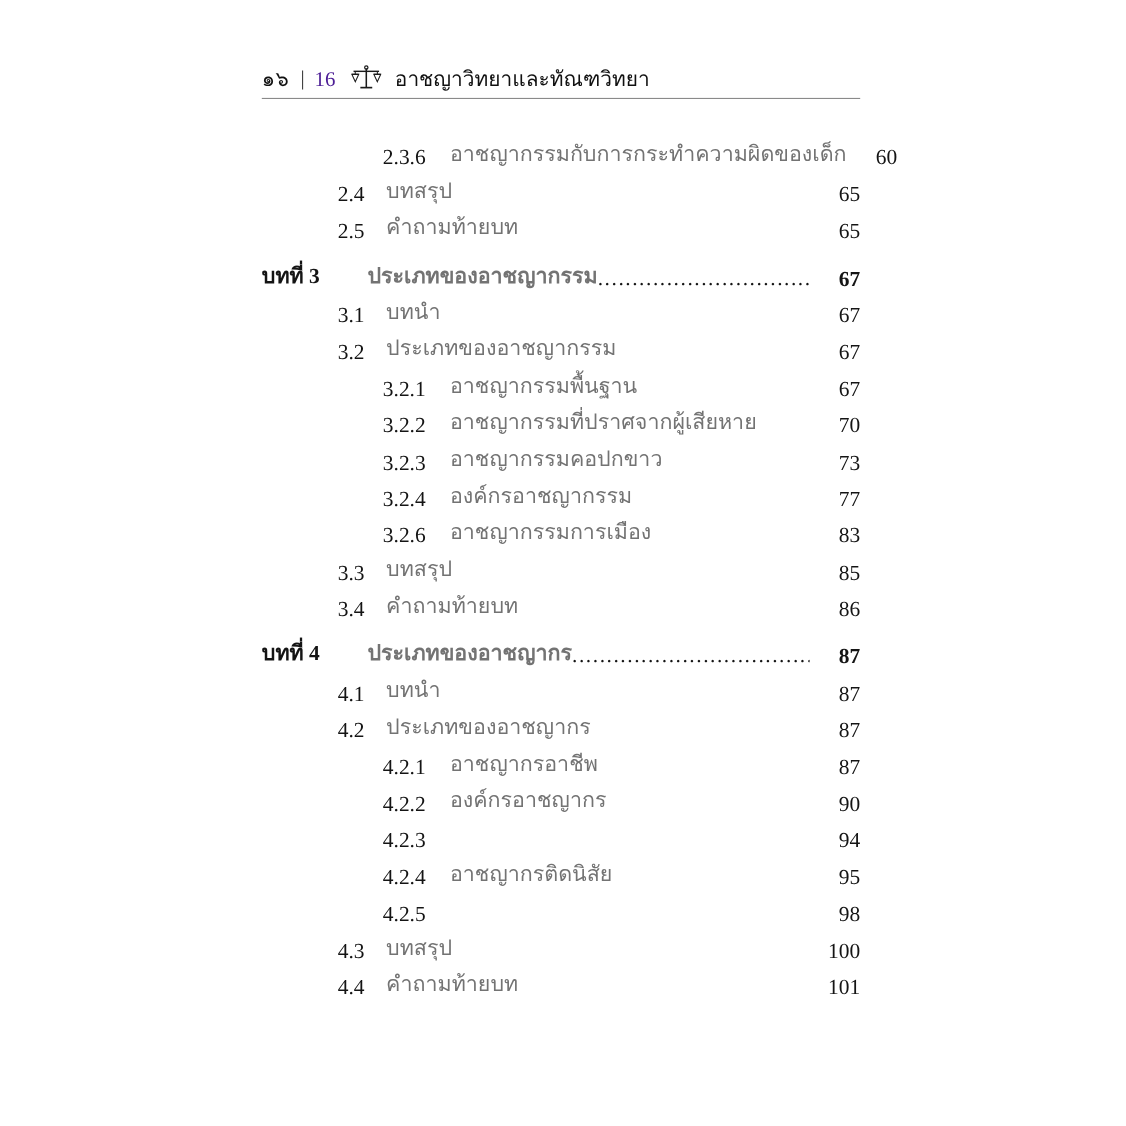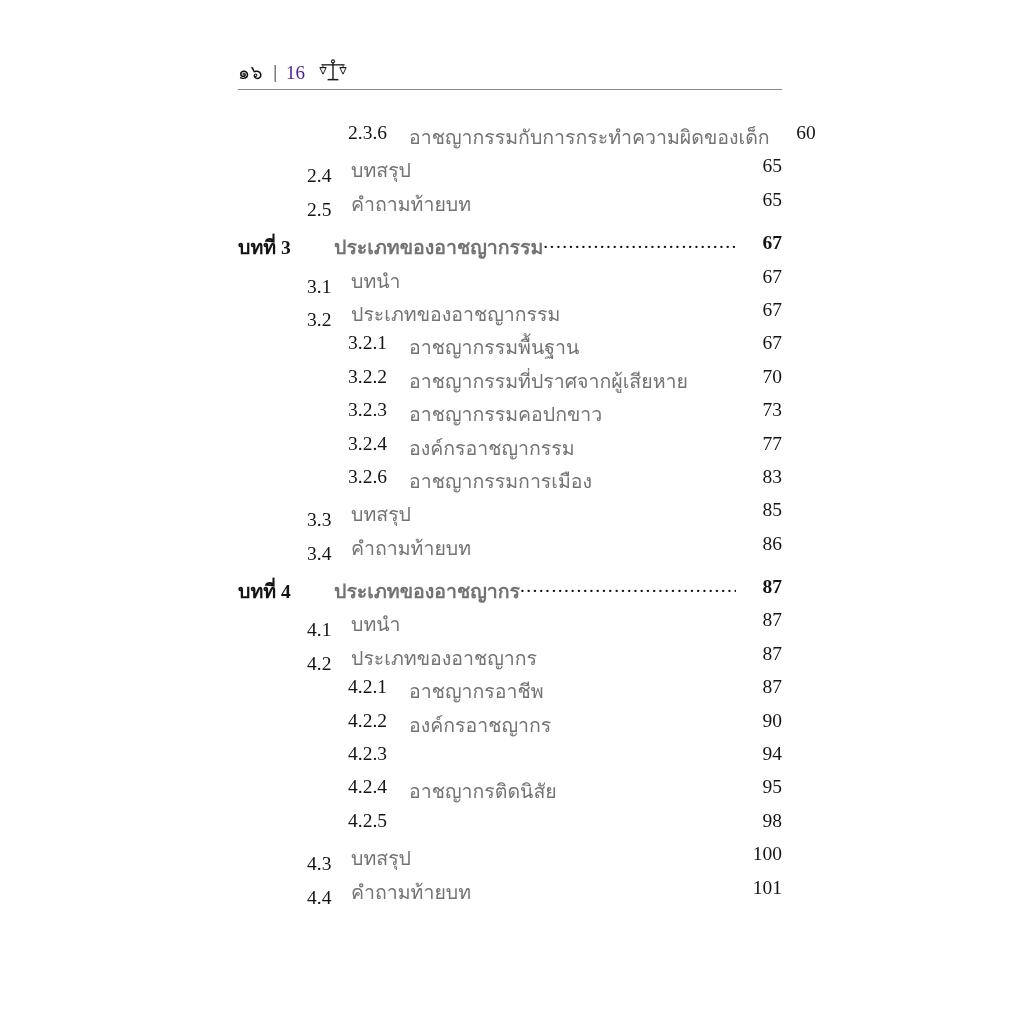--- a/index.html
+++ b/index.html
@@ -78,21 +78,21 @@
 
   
   .toc {
     position: absolute;
     left: 238px;
     top: 122px;
     width: 544px;
   }
   .toc-row {
     display: flex;
-    align-items: flex-start;
+    align-items: flex-end;
     height: 33.4px;
     white-space: nowrap;
     font-family: Liberation Serif, serif;
   }
   .toc-row.spacer-before {
     margin-top: 10px;
   }
 
   .num-col {
     flex: 0 0 auto;
@@ -161,20 +161,21 @@
 
         <rect x="23.6" y="7.3" width="0.9" height="2.2" fill="#1a1a1a"></rect>
 
         <path d="M 0.9 9.6 L 7.1 9.6 L 4.0 16.2 Z" fill="none" stroke="#1a1a1a" stroke-width="1"></path>
         <rect x="0.9" y="9.0" width="6.2" height="1.1" fill="#1a1a1a"></rect>
 
         <path d="M 20.9 9.6 L 27.1 9.6 L 24.0 16.2 Z" fill="none" stroke="#1a1a1a" stroke-width="1"></path>
         <rect x="20.9" y="9.0" width="6.2" height="1.1" fill="#1a1a1a"></rect>
       </svg>
     </span>
+    <span class="hdr-title">อาชญาวิทยาและทัณฑวิทยา</span>
   </div>
 
   <div class="header-rule"></div>
 
   <div class="toc" id="toc-list">
       <div class="toc-row lvl-3">
         <span class="num-col">2.3.6</span>
         <span class="title-col">อาชญากรรมกับการกระทำความผิดของเด็ก</span>
         <span class="spacer-fill"></span>
         <span class="page-col">60</span>

